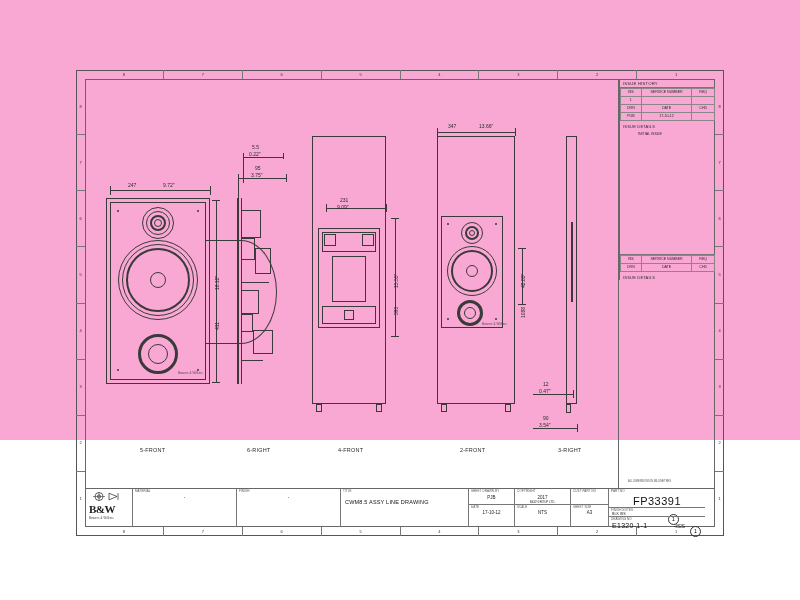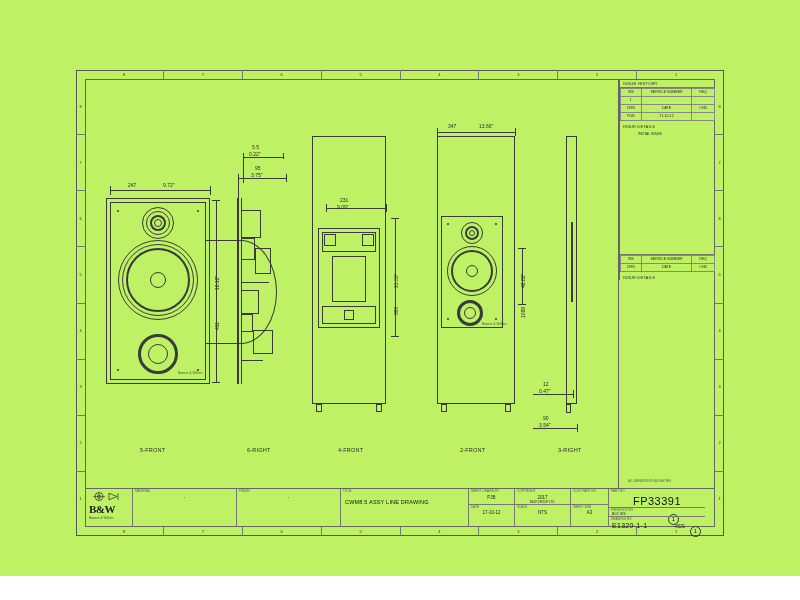--- a/index.html
+++ b/index.html
@@ -8,22 +8,22 @@
     background: #ffffff;
     width: 800px;
     height: 600px;
     overflow: hidden;
     font-family: "Liberation Sans", sans-serif;
   }
 
   #sheet {
     position: relative;
     width: 800px;
-    height: 576px;
-    background: #bef264;
+    height: 440px;
+    background: #f9a8d4;
   }
 
   
   .frame-outer {
     position: absolute;
     left: 76px;
     top: 70px;
     width: 648px;
     height: 466px;
     border: 1px solid #555;

